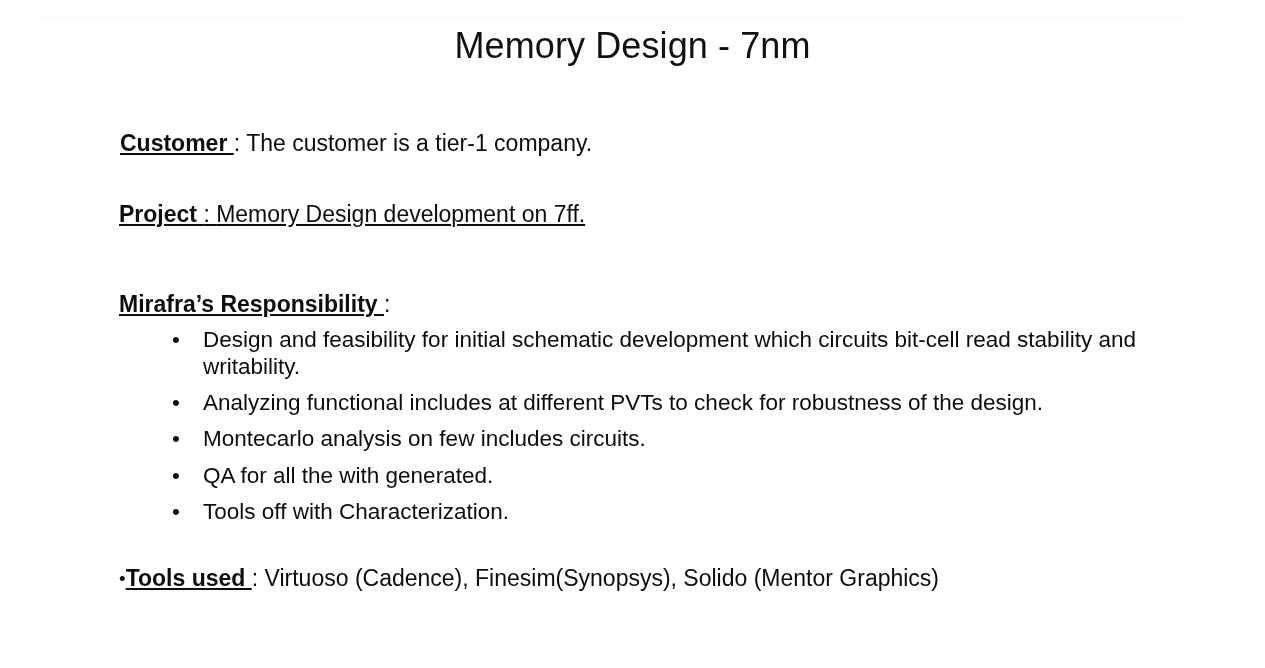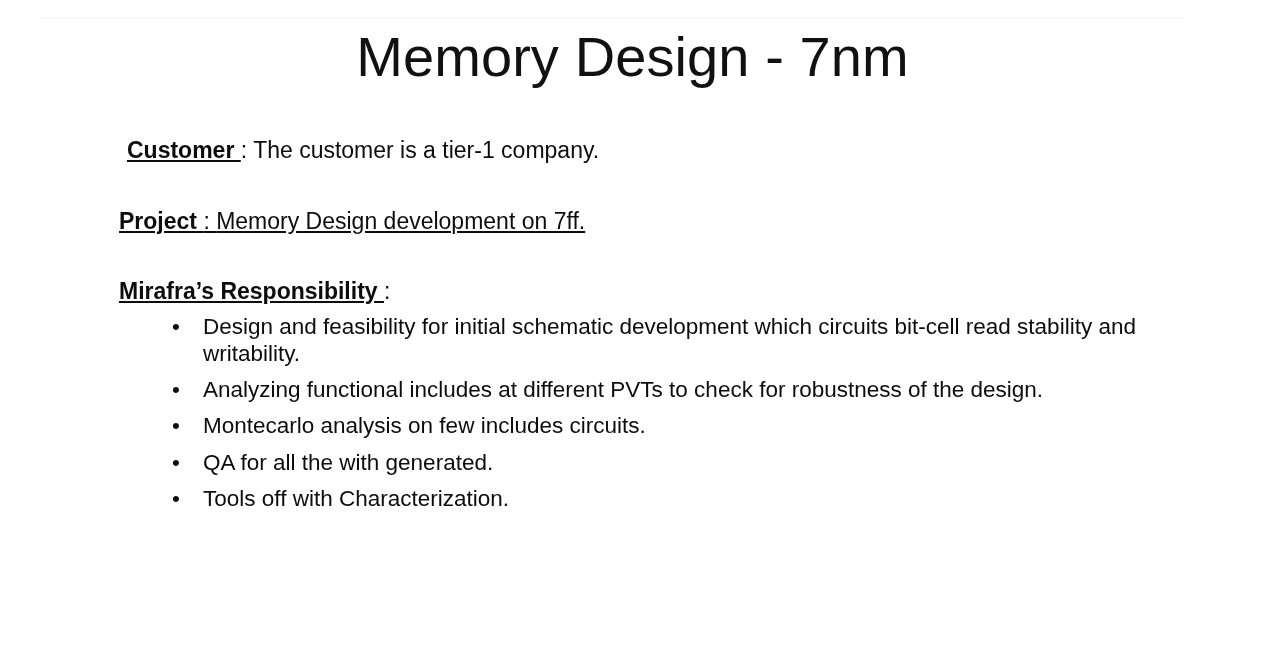--- a/index.html
+++ b/index.html
@@ -29,21 +29,21 @@
     height: 2px;
     background: #fafafa;
   }
 
   .slide-title {
     position: absolute;
     left: 0;
     top: 26px;
     width: 1265px;
     text-align: center;
-    font-size: 56px;
+    font-size: 36px;
     font-weight: 400;
     line-height: 1.12;
     letter-spacing: 0.1px;
     color: #111111;
     white-space: pre;
   }
 
   .body-area {
     position: absolute;
     left: 119px;
@@ -51,23 +51,23 @@
     width: 1060px;
   }
 
   .para {
     font-size: 23px;
     line-height: 1.22;
     color: #0d0d0d;
     white-space: pre-wrap;
   }
 
-  .para-customer { margin: 8px; }
+  .para-customer { margin: 1px; }
   .para-project  { margin: 43px 0 0 0; text-decoration: underline; }
-  .para-resp     { margin: 42px 0 0 0; }
+  .para-resp     { margin: 62px 0 0 0; }
 
   .lbl {
     font-weight: bold;
     text-decoration: underline;
     text-underline-offset: 2px;
   }
   .sep { font-weight: 400; }
 
   ul.bullets {
     list-style: none;
@@ -140,15 +140,16 @@
       <li>
         <span class="bullet-dot">•</span>
         <span class="bullet-text">QA for all the with generated.</span>
       </li>
       <li>
         <span class="bullet-dot">•</span>
         <span class="bullet-text">Tools off with Characterization.</span>
       </li>
     </ul>
 
+    <p class="para-tools"><span class="tools-dot">•</span><span class="lbl">Tools used </span><span class="sep">: </span><span>Virtuoso (Cadence), Finesim(Synopsys), Solido (Mentor Graphics)</span></p>
 
   </div>
 </div>
 
 </body></html>

